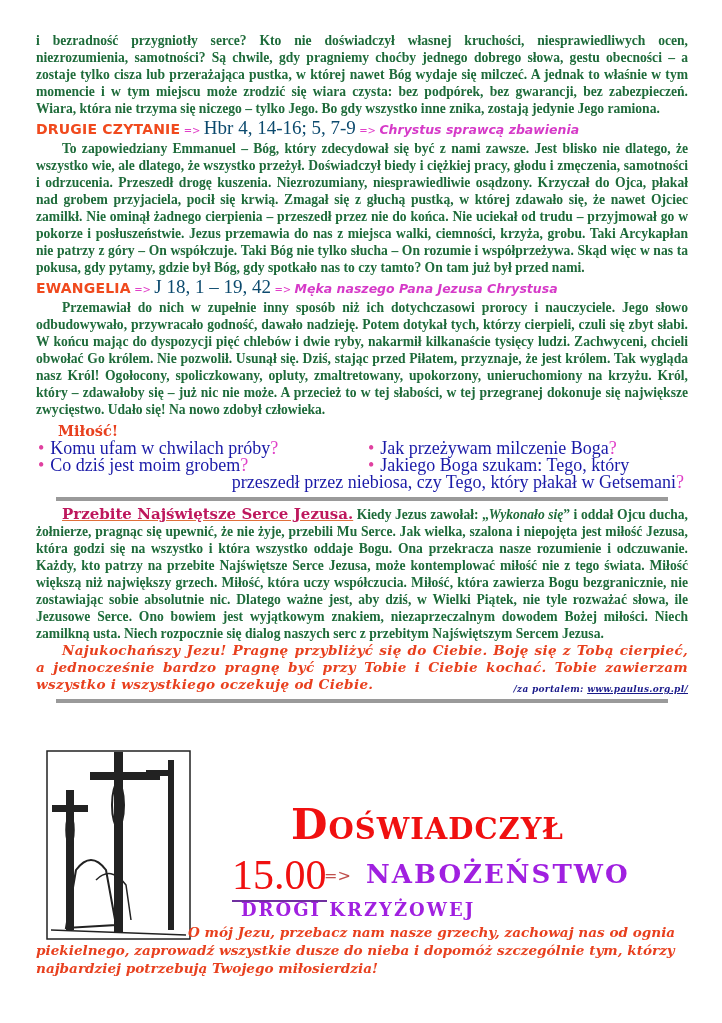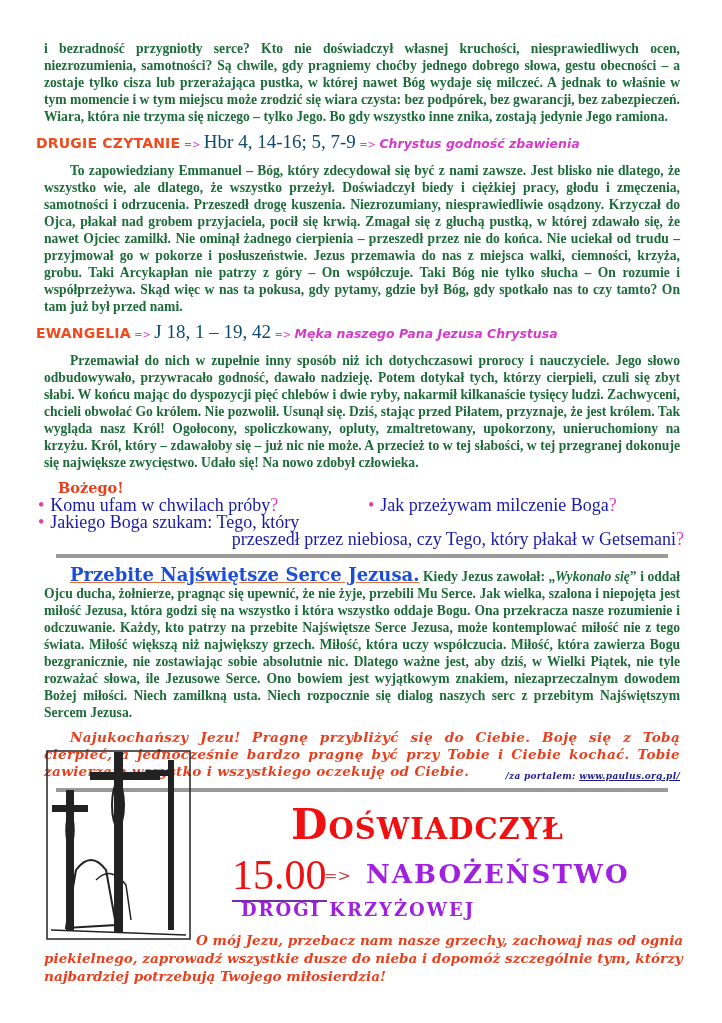--- a/index.html
+++ b/index.html
@@ -1,41 +1,41 @@
 <!DOCTYPE html>
 <html><head>
 <meta charset="utf-8">
 <style>
   html, body { margin: 0; padding: 0; background: #ffffff; }
   body { width: 722px; height: 1023px; position: relative; overflow: hidden;
          font-family: "DejaVu Serif", "Liberation Serif", serif; }
   .page { position: absolute; left: 36px; top: 32px; width: 652px; }
   .green { color: #1e6b3a; font-weight: bold; font-size: 13.6px; line-height: 17px;
            font-family: "Liberation Serif", "DejaVu Serif", serif; text-align: justify; }
-  p { margin: 8px; }
+  p { margin: 0; }
   .indent { text-indent: 26px; }
   .heading-line { font-size: 13.6px; line-height: 18px; margin-top: 2px;
                   font-family: "Liberation Serif", serif; }
   .sec-title { color: #f04a1e; font-weight: 900; font-family: "DejaVu Sans", sans-serif;
                font-size: 14px; letter-spacing: 0.2px; }
   .arrow { color: #e040c8; font-size: 10px; font-family: "DejaVu Sans", sans-serif; }
   .ref { color: #0c4a6e; font-weight: normal; font-family: "Liberation Serif", serif; font-size: 19px; }
   .ref-title { color: #d63ac8; font-style: italic; font-weight: bold;
                font-family: "DejaVu Sans", sans-serif; font-size: 12.5px; }
   .pomysl { color: #e8401e; font-family: "DejaVu Serif", serif; font-weight: bold;
             font-size: 14.5px; margin: 4px 0 0 22px; line-height: 18px; }
   .qgrid { display: grid; grid-template-columns: 330px 322px; font-size: 18px; line-height: 17px;
            color: #1a1aa8; font-weight: normal; font-family: "Liberation Serif", serif; }
   .qitem { padding-left: 2px; }
   .bullet { color: #e040a0; margin-right: 6px; }
   .qmark { color: #e040c8; }
   .qcont { grid-column: 1 / span 2; text-align: right; padding-right: 4px; }
   .rule { height: 4px; background: #9a9a9a; margin: 6px 20px 5px 20px; }
-  .heart-title { color: #1d4ed8; font-weight: 900; font-family: "DejaVu Serif", serif;
-                 text-decoration: underline; text-decoration-color: #e0703a; font-size: 18px; }
+  .heart-title { color: #be185d; font-weight: 900; font-family: "DejaVu Serif", serif;
+                 text-decoration: underline; text-decoration-color: #e0703a; font-size: 15px; }
   .quote-i { font-style: italic; }
   .prayer { color: #e8401e; font-style: italic; font-weight: 900; font-size: 13.6px; line-height: 17px;
             font-family: "DejaVu Serif", serif; text-align: justify; letter-spacing: 0.3px; }
   .source { color: #1a1a8a; font-size: 9px; font-weight: bold; font-family: "DejaVu Serif", serif;
             float: right; margin-top: 5px; }
   .source a { color: #1a1a8a; text-decoration: underline; }
   .bottom { position: absolute; left: 36px; top: 746px; width: 652px; height: 260px; }
   .crucifix { position: absolute; left: 10px; top: 4px; width: 145px; height: 190px; }
   .big1 { position: absolute; left: 155px; top: 0; color: #f01010; font-family: "DejaVu Serif", serif;
           font-weight: 900; font-size: 42px; letter-spacing: 1px; font-variant: small-caps; line-height: 50px; }
@@ -58,37 +58,38 @@
 
 <div class="page">
 
   <p class="green">i bezradność przygniotły serce? Kto nie doświadczył własnej kruchości, niesprawiedliwych ocen, niezrozumienia, samotności? Są chwile, gdy pragniemy choćby jednego dobrego słowa, gestu obecności – a zostaje tylko cisza lub przerażająca pustka, w której nawet Bóg wydaje się milczeć. A jednak to właśnie w tym momencie i w tym miejscu może zrodzić się wiara czysta: bez podpórek, bez gwarancji, bez zabezpieczeń. Wiara, która nie trzyma się niczego – tylko Jego. Bo gdy wszystko inne znika, zostają jedynie Jego ramiona.</p>
 
   <div class="heading-line">
     <span class="sec-title">DRUGIE CZYTANIE</span>
     <span class="arrow">=&gt;</span>
     <span class="ref">Hbr 4, 14-16; 5, 7-9</span>
     <span class="arrow">=&gt;</span>
-    <span class="ref-title">Chrystus godność zbawienia</span>
+    <span class="ref-title">Chrystus sprawcą zbawienia</span>
   </div>
   <p class="green indent">To zapowiedziany Emmanuel – Bóg, który zdecydował się być z nami zawsze. Jest blisko nie dlatego, że wszystko wie, ale dlatego, że wszystko przeżył. Doświadczył biedy i ciężkiej pracy, głodu i zmęczenia, samotności i odrzucenia. Przeszedł drogę kuszenia. Niezrozumiany, niesprawiedliwie osądzony. Krzyczał do Ojca, płakał nad grobem przyjaciela, pocił się krwią. Zmagał się z głuchą pustką, w której zdawało się, że nawet Ojciec zamilkł. Nie ominął żadnego cierpienia – przeszedł przez nie do końca. Nie uciekał od trudu – przyjmował go w pokorze i posłuszeństwie. Jezus przemawia do nas z miejsca walki, ciemności, krzyża, grobu. Taki Arcykapłan nie patrzy z góry – On współczuje. Taki Bóg nie tylko słucha – On rozumie i współprzeżywa. Skąd więc w nas ta pokusa, gdy pytamy, gdzie był Bóg, gdy spotkało nas to czy tamto? On tam już był przed nami.</p>
 
   <div class="heading-line">
     <span class="sec-title">EWANGELIA</span>
     <span class="arrow">=&gt;</span>
     <span class="ref">J 18, 1 – 19, 42</span>
     <span class="arrow">=&gt;</span>
     <span class="ref-title">Męka naszego Pana Jezusa Chrystusa</span>
   </div>
   <p class="green indent">Przemawiał do nich w zupełnie inny sposób niż ich dotychczasowi prorocy i nauczyciele. Jego słowo odbudowywało, przywracało godność, dawało nadzieję. Potem dotykał tych, którzy cierpieli, czuli się zbyt słabi. W końcu mając do dyspozycji pięć chlebów i dwie ryby, nakarmił kilkanaście tysięcy ludzi. Zachwyceni, chcieli obwołać Go królem. Nie pozwolił. Usunął się. Dziś, stając przed Piłatem, przyznaje, że jest królem. Tak wygląda nasz Król! Ogołocony, spoliczkowany, opluty, zmaltretowany, upokorzony, unieruchomiony na krzyżu. Król, który – zdawałoby się – już nic nie może. A przecież to w tej słabości, w tej przegranej dokonuje się największe zwycięstwo. Udało się! Na nowo zdobył człowieka.</p>
 
-  <div class="pomysl">Bożego!</div>
+  <div class="pomysl">Miłość!</div>
   <div class="qgrid">
     <div class="qitem"><span class="bullet">•</span><span>Komu ufam w chwilach próby</span><span class="qmark">?</span></div>
     <div class="qitem"><span class="bullet">•</span><span>Jak przeżywam milczenie Boga</span><span class="qmark">?</span></div>
+    <div class="qitem"><span class="bullet">•</span><span>Co dziś jest moim grobem</span><span class="qmark">?</span></div>
     <div class="qitem"><span class="bullet">•</span><span>Jakiego Boga szukam: Tego, który</span></div>
     <div class="qcont"><span>przeszedł przez niebiosa, czy Tego, który płakał w Getsemani</span><span class="qmark">?</span></div>
   </div>
 
   <div class="rule"></div>
 
   <p class="green indent"><span class="heart-title">Przebite Najświętsze Serce Jezusa.</span><span> Kiedy Jezus zawołał: „</span><span class="quote-i">Wykonało się</span><span>” i oddał Ojcu ducha, żołnierze, pragnąc się upewnić, że nie żyje, przebili Mu Serce. Jak wielka, szalona i niepojęta jest miłość Jezusa, która godzi się na wszystko i która wszystko oddaje Bogu. Ona przekracza nasze rozumienie i odczuwanie. Każdy, kto patrzy na przebite Najświętsze Serce Jezusa, może kontemplować miłość nie z tego świata. Miłość większą niż największy grzech. Miłość, która uczy współczucia. Miłość, która zawierza Bogu bezgranicznie, nie zostawiając sobie absolutnie nic. Dlatego ważne jest, aby dziś, w Wielki Piątek, nie tyle rozważać słowa, ile Jezusowe Serce. Ono bowiem jest wyjątkowym znakiem, niezaprzeczalnym dowodem Bożej miłości. Niech zamilkną usta. Niech rozpocznie się dialog naszych serc z przebitym Najświętszym Sercem Jezusa.</span></p>
 
   <p class="prayer indent"><span>Najukochańszy Jezu! Pragnę przybliżyć się do Ciebie. Boję się z Tobą cierpieć, a jednocześnie bardzo pragnę być przy Tobie i Ciebie kochać. Tobie zawierzam wszystko i wszystkiego oczekuję od Ciebie.</span><span class="source"><span>/za portalem: </span><a>www.paulus.org.pl/</a></span></p>
 

